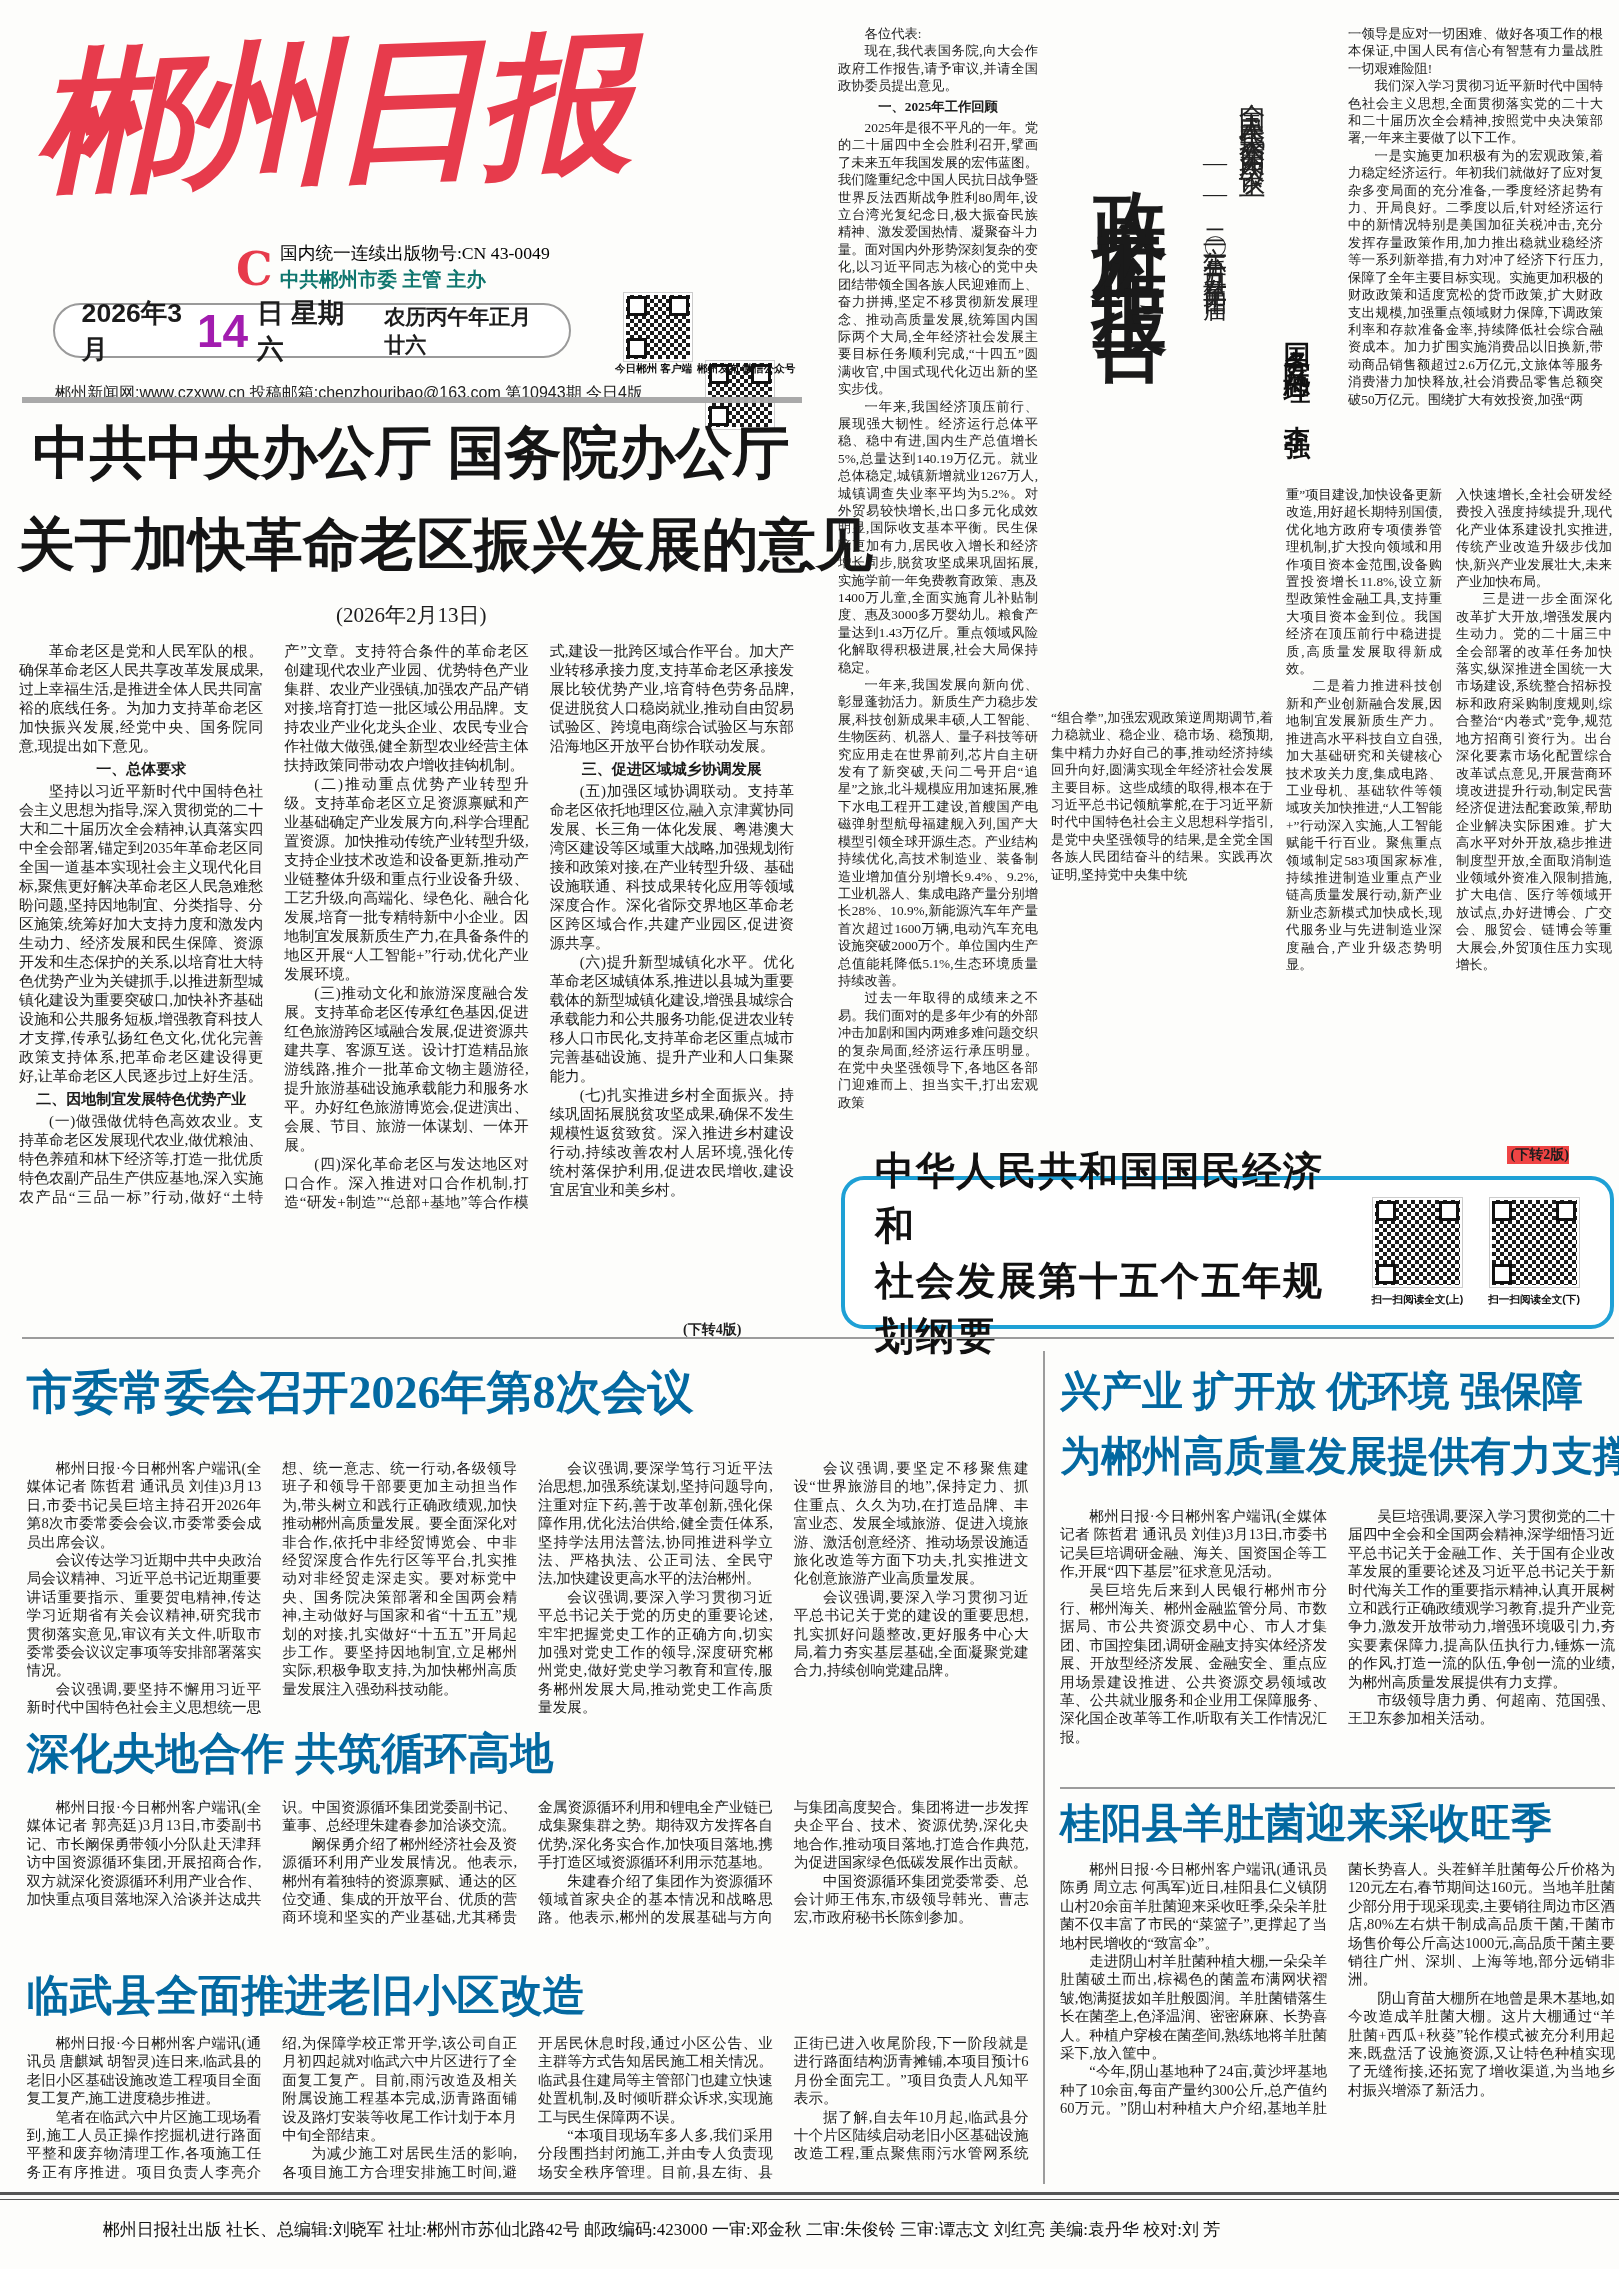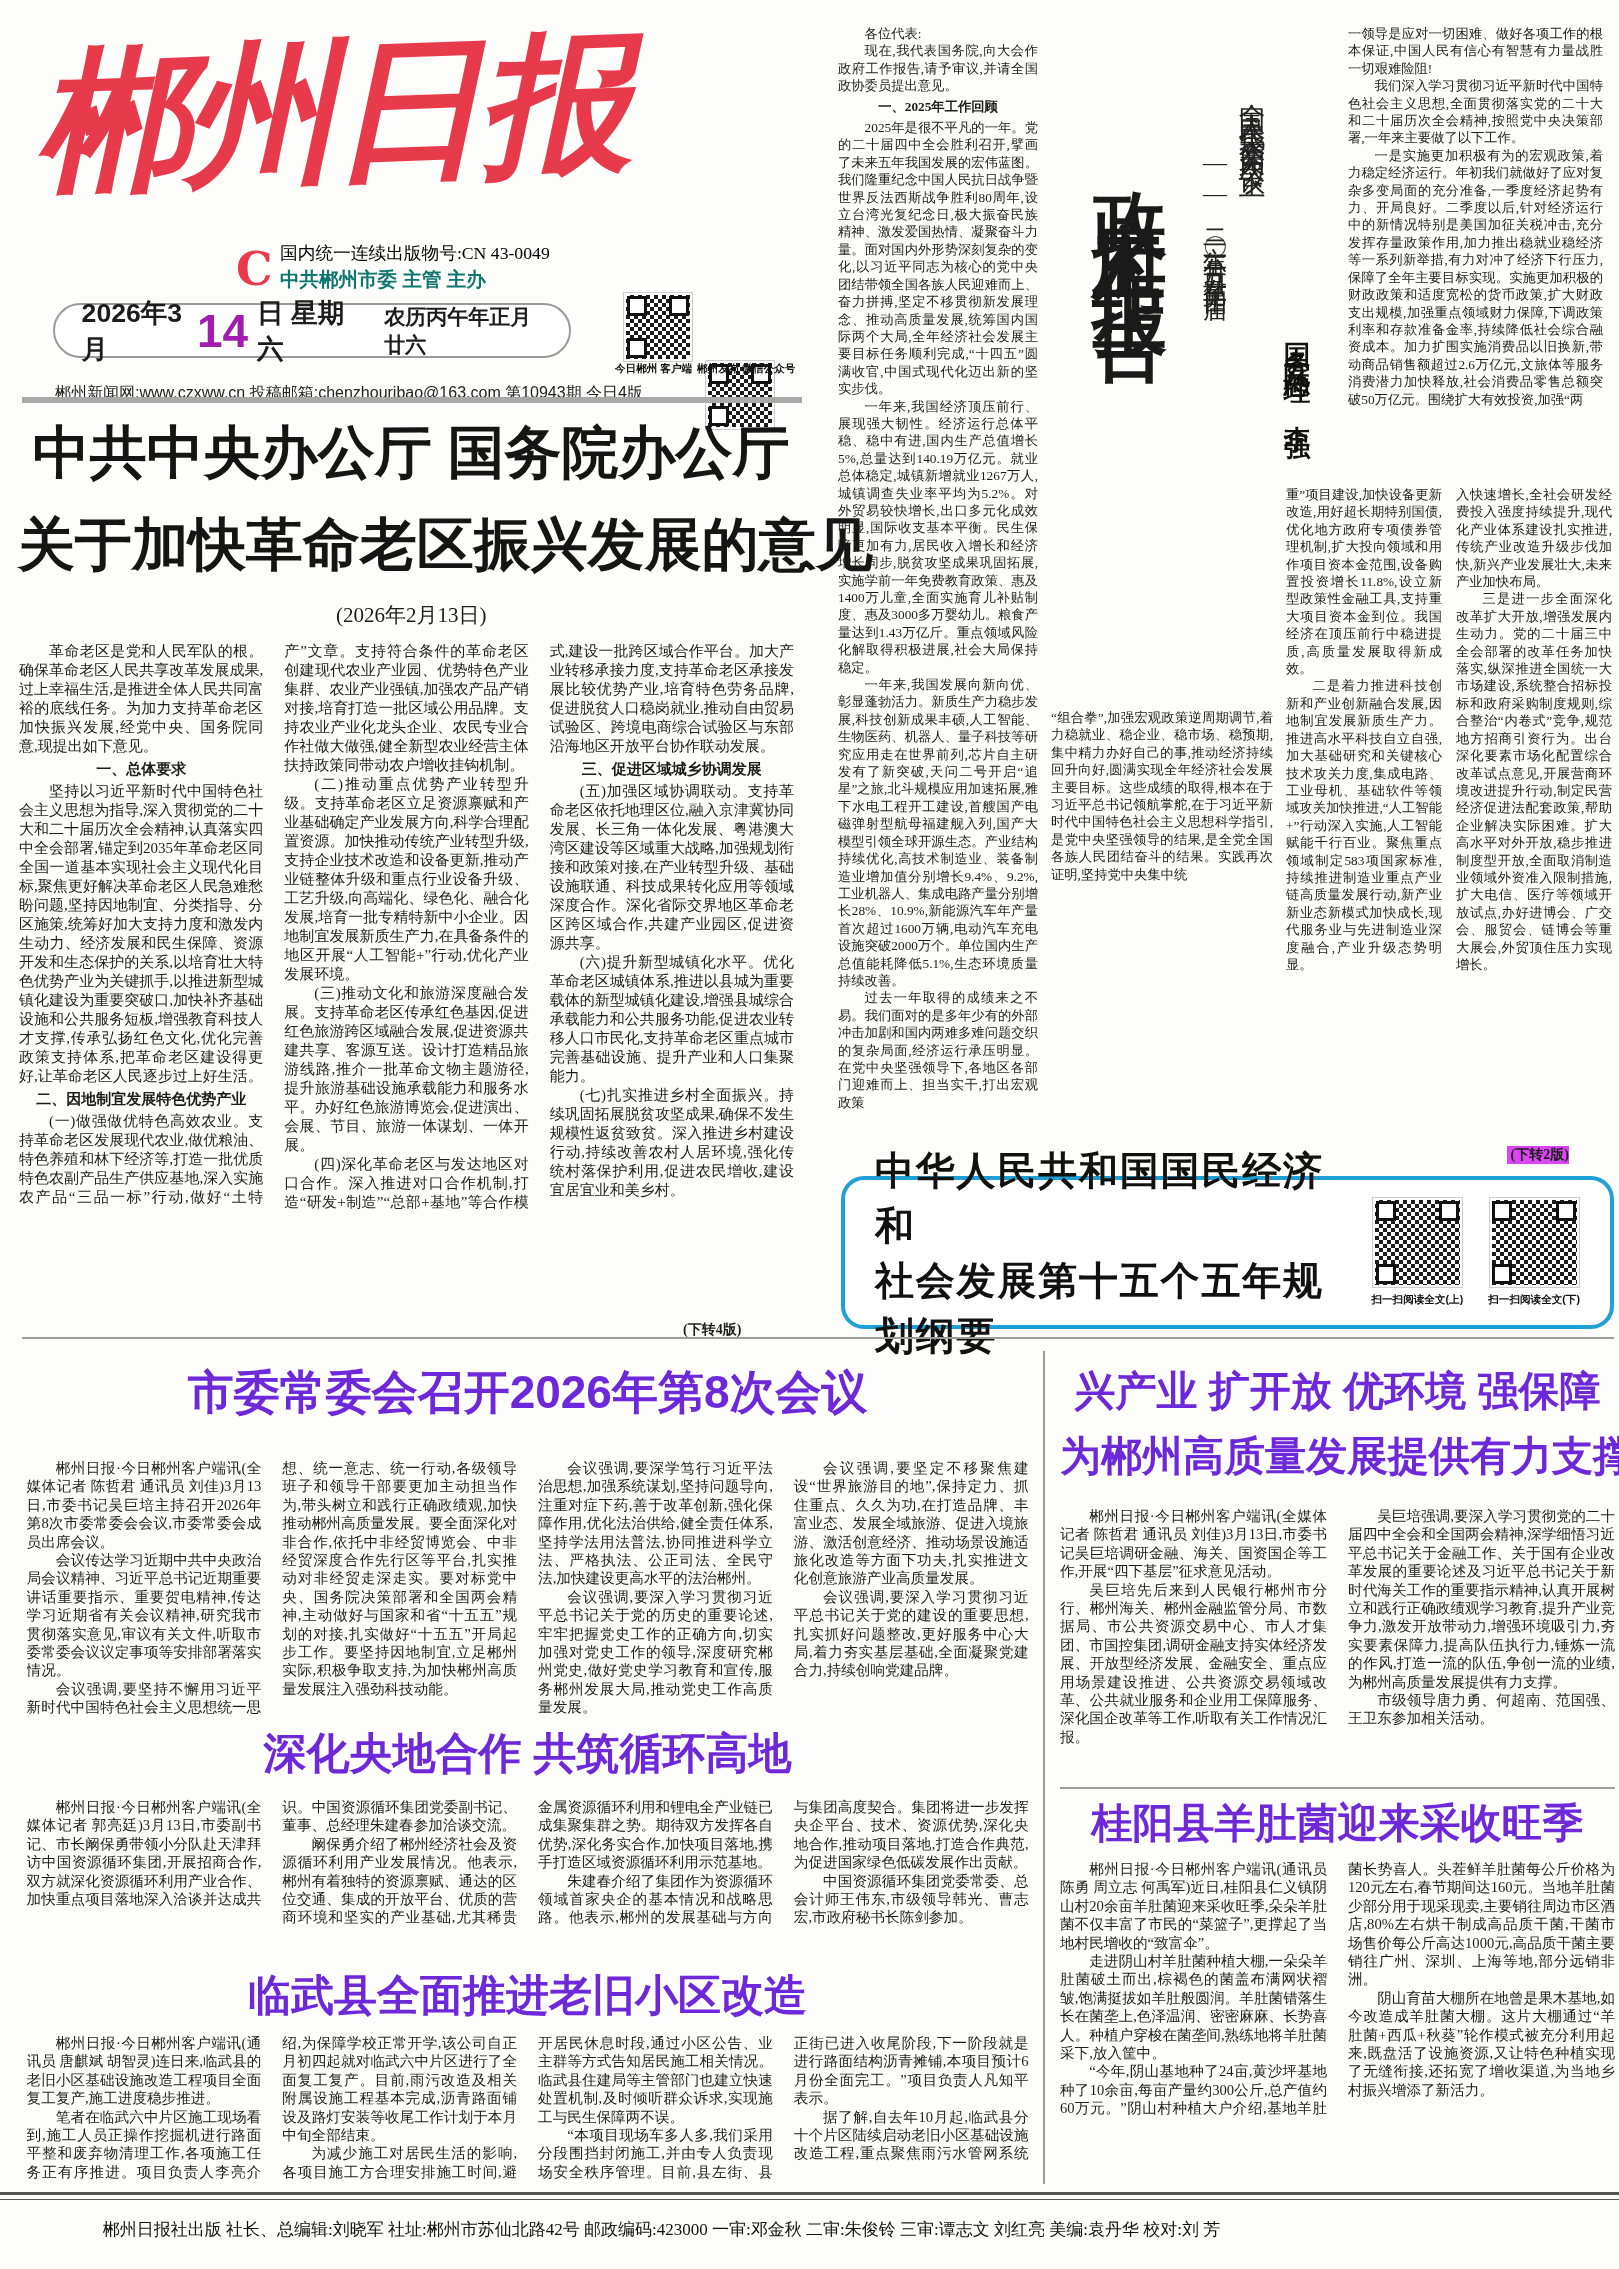--- a/index.html
+++ b/index.html
@@ -22,22 +22,22 @@
   .infoline{font-family:"Liberation Sans",sans-serif;font-size:16px;color:#222;}
   .mastrule{background:#a9a9a9;height:6.2px;}
   .qr{background-image:repeating-conic-gradient(#1b1b1b 0% 25%, #fff 0% 50%);
       background-size:8px 8px;border:2.7px solid #fff;outline:0.9px solid #ccc;position:relative;}
   .qr .f{position:absolute;width:14px;height:14px;border:3.5px solid #111;background:#fff;}
   .qr .f1{top:0.9px;left:0.9px}.qr .f2{top:0.9px;right:0.9px}.qr .f3{bottom:0.9px;left:0.9px}
   .qrcap{font-family:"Liberation Sans",sans-serif;font-size:10.6px;font-weight:bold;color:#111;white-space:nowrap;}
   
   .h-heavy{font-family:"Liberation Sans",sans-serif;font-weight:900;color:#151515;
            text-align:center;white-space:nowrap;}
-  .h-serif{font-family:Liberation Sans, sans-serif;font-weight:bold;color:#6d28d9;
-           text-align:center;white-space:nowrap;}
+  .h-serif{font-family:Liberation Serif, serif;font-weight:bold;color:#0369a1;
+           white-space:nowrap;}
   .datenote{text-align:center;font-size:21px;}
   
   .body-cols{column-gap:21px;text-align:justify;overflow:hidden;}
   .body-cols p,.col p{margin:0;text-indent:2em;}
   p.sec{font-weight:bold;text-align:center;text-indent:0;margin:3.5px 0;}
   p.cont{text-indent:0;}
   .col{text-align:justify;overflow:hidden;}
   .turn{font-size:14px;font-weight:bold;}
   
   .vtext{writing-mode:vertical-rl;text-orientation:upright;white-space:nowrap;}
@@ -132,21 +132,21 @@
       <p>一是实施更加积极有为的宏观政策,着力稳定经济运行。年初我们就做好了应对复杂多变局面的充分准备,一季度经济起势有力、开局良好。二季度以后,针对经济运行中的新情况特别是美国加征关税冲击,充分发挥存量政策作用,加力推出稳就业稳经济等一系列新举措,有力对冲了经济下行压力,保障了全年主要目标实现。实施更加积极的财政政策和适度宽松的货币政策,扩大财政支出规模,加强重点领域财力保障,下调政策利率和存款准备金率,持续降低社会综合融资成本。加力扩围实施消费品以旧换新,带动商品销售额超过2.6万亿元,文旅体等服务消费潜力加快释放,社会消费品零售总额突破50万亿元。围绕扩大有效投资,加强“两</p>
     </div>
   <div class="abs col" style="left:1286px;top:486px;width:156px;height:677px;font-size:13.3px;line-height:17.4px;">
       <p class="cont">重”项目建设,加快设备更新改造,用好超长期特别国债,优化地方政府专项债券管理机制,扩大投向领域和用作项目资本金范围,设备购置投资增长11.8%,设立新型政策性金融工具,支持重大项目资本金到位。我国经济在顶压前行中稳进提质,高质量发展取得新成效。</p>
       <p>二是着力推进科技创新和产业创新融合发展,因地制宜发展新质生产力。推进高水平科技自立自强,加大基础研究和关键核心技术攻关力度,集成电路、工业母机、基础软件等领域攻关加快推进,“人工智能+”行动深入实施,人工智能赋能千行百业。聚焦重点领域制定583项国家标准,持续推进制造业重点产业链高质量发展行动,新产业新业态新模式加快成长,现代服务业与先进制造业深度融合,产业升级态势明显。</p>
     </div>
   <div class="abs col" style="left:1456px;top:486px;width:156px;height:677px;font-size:13.3px;line-height:17.4px;">
       <p class="cont">入快速增长,全社会研发经费投入强度持续提升,现代化产业体系建设扎实推进,传统产业改造升级步伐加快,新兴产业发展壮大,未来产业加快布局。</p>
       <p>三是进一步全面深化改革扩大开放,增强发展内生动力。党的二十届三中全会部署的改革任务加快落实,纵深推进全国统一大市场建设,系统整合招标投标和政府采购制度规则,综合整治“内卷式”竞争,规范地方招商引资行为。出台深化要素市场化配置综合改革试点意见,开展营商环境改进提升行动,制定民营经济促进法配套政策,帮助企业解决实际困难。扩大高水平对外开放,稳步推进制度型开放,全面取消制造业领域外资准入限制措施,扩大电信、医疗等领域开放试点,办好进博会、广交会、服贸会、链博会等重大展会,外贸顶住压力实现增长。</p>
     </div>
-  <div class="abs turn" style="left:1507px;top:1146px;background:#d946ef;padding-left:3.5px;">(下转2版)</div>
+  <div class="abs turn" style="left:1507px;top:1146px;background:#ef4444;padding-left:3.5px;">(下转2版)</div>
 
   <div class="abs planbox" style="left:841px;top:1176px;width:773px;height:153px;">
     <div style="flex:1;">
       <div class="plantitle">中华人民共和国国民经济和</div>
       <div class="plantitle">社会发展第十五个五年规划纲要</div>
     </div>
     <div style="text-align:center;">
       <div class="qr" style="width:85px;height:85px;margin:0 auto;">
         <div class="f f1"></div>
         <div class="f f2"></div>

